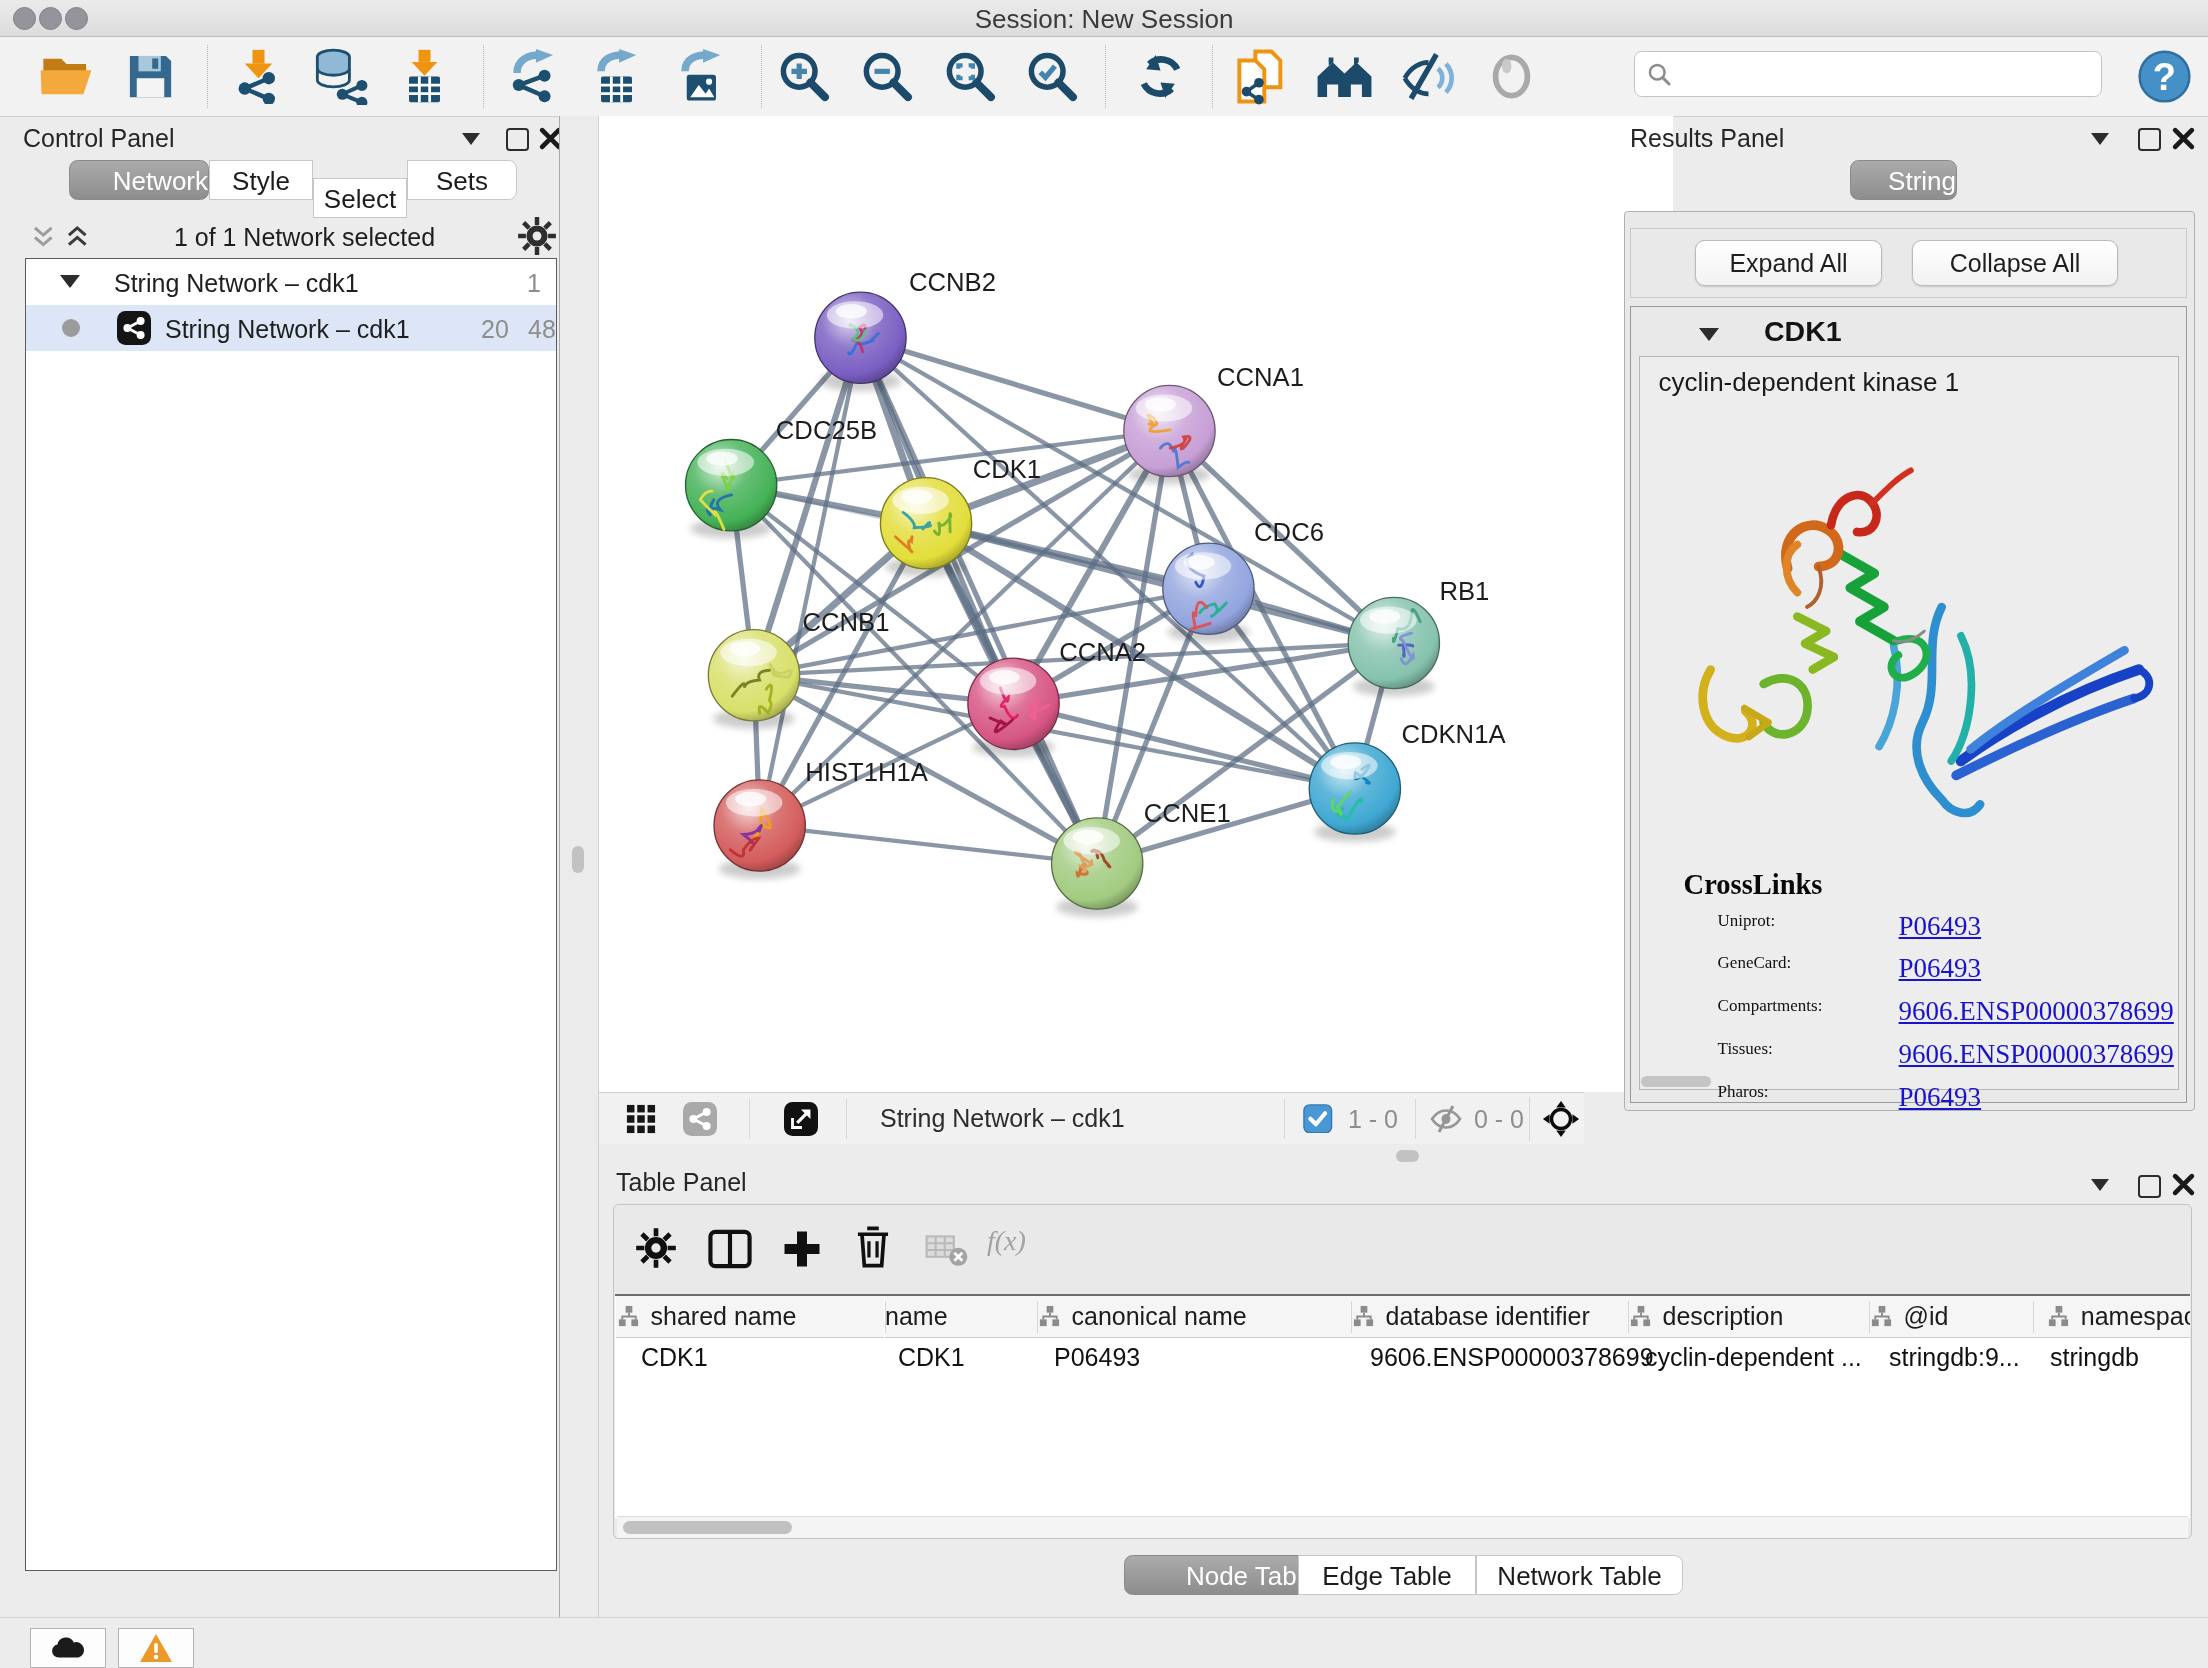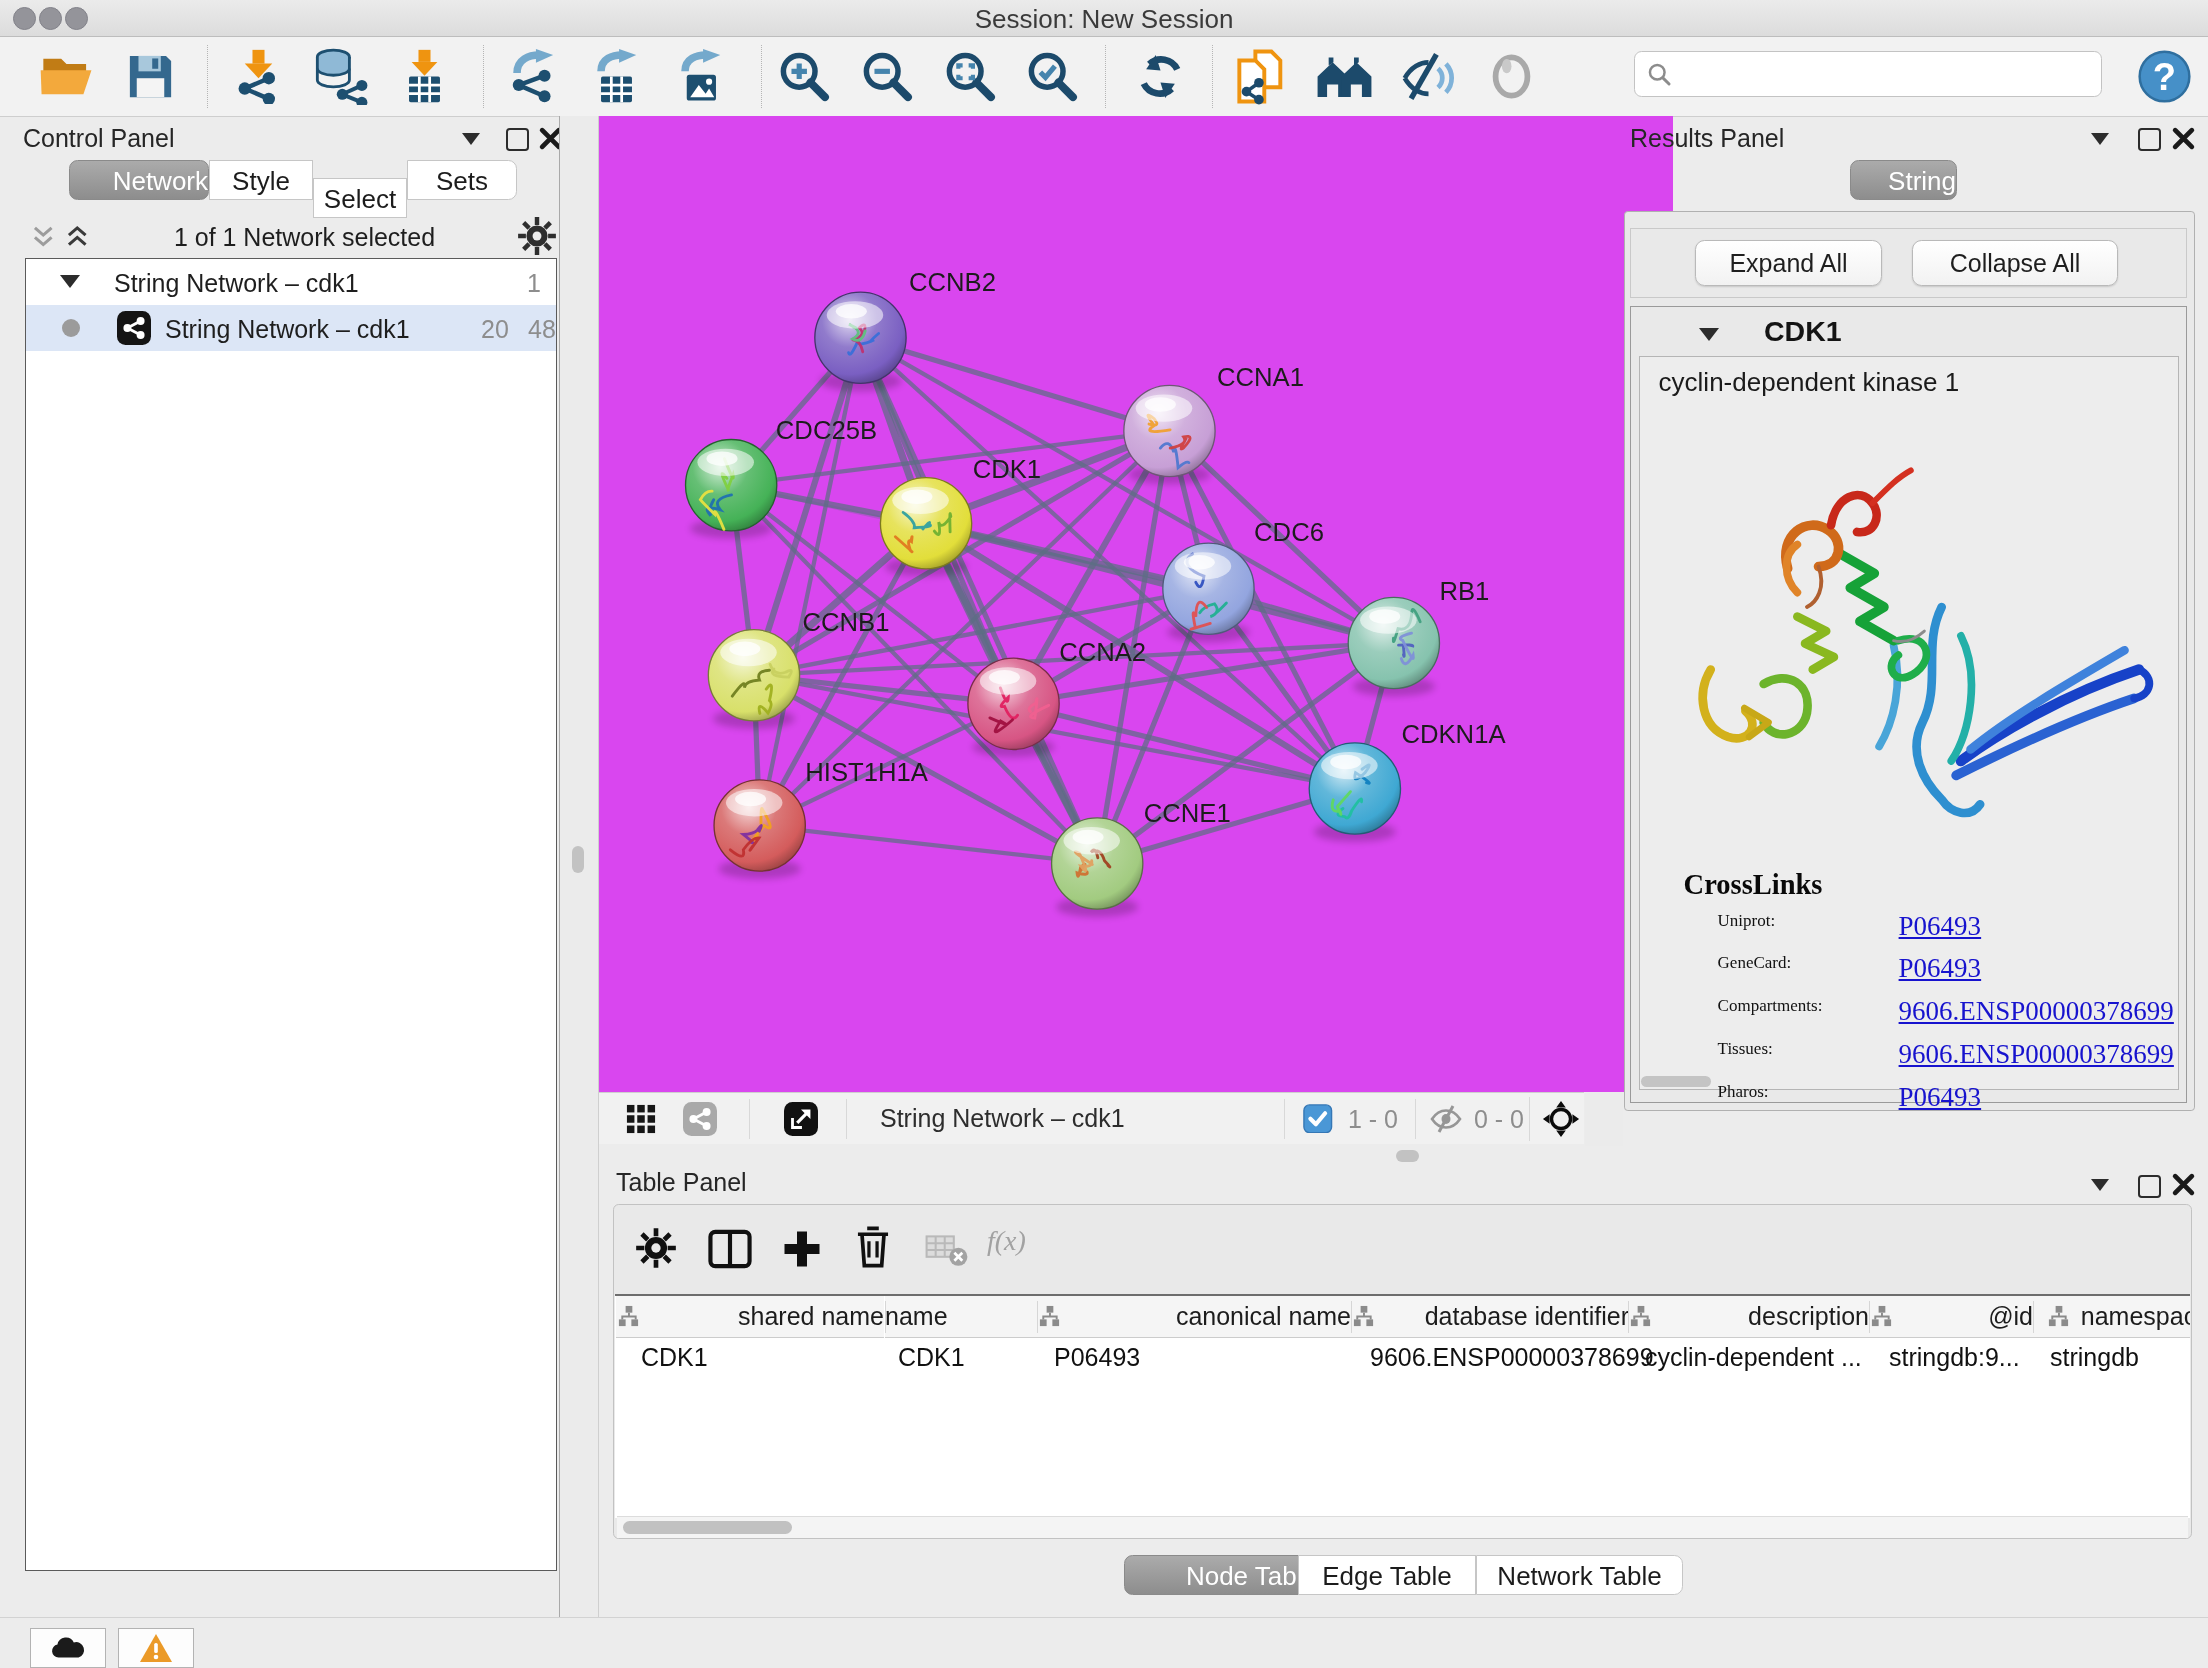--- a/index.html
+++ b/index.html
@@ -29,21 +29,21 @@
   .tri{width:0;height:0;border-left:9.5px solid transparent;border-right:9.5px solid transparent;border-top:12.4px solid #2c2c2c;}
   
   .rbox{border:1px solid #b0b0b0;background:#e9e9e9;border-radius:3.8px;box-sizing:border-box;}
   .rbtn{height:44px;background:linear-gradient(#ffffff,#f2f2f2);border:1px solid #b9b9b9;border-radius:9.5px;font-size:25px;text-align:center;line-height:44px;box-shadow:0 1px 1.9px rgba(0,0,0,.15);}
   .serif{font-family:"Liberation Serif","DejaVu Serif",serif;}
   .xlink{color:#1713ce;text-decoration:underline;font-size:27px;}
   .xlabel{color:#111;font-size:17px;}
   
   #tp-box{left:613px;top:1204px;width:1579px;height:335px;background:#e9e9e9;border:1px solid #c2c2c2;border-radius:5.7px;box-sizing:border-box;}
   #tp-table{left:615px;top:1294px;width:1575px;height:224px;background:#fff;border-top:2.9px solid #6d6d6d;box-sizing:border-box;}
-  .th{top:1296px;height:42px;background:#f5f5f5;border-bottom:1px solid #cccccc;font-size:25px;color:#1c1c1c;display:flex;align-items:center;justify-content:space-between;gap:9.5px;overflow:hidden;box-sizing:border-box;}
+  .th{top:1296px;height:42px;background:#f5f5f5;border-bottom:1px solid #cccccc;font-size:25px;color:#1c1c1c;display:flex;align-items:center;justify-content:flex-start;gap:9.5px;overflow:hidden;box-sizing:border-box;}
   .coldiv{top:1301px;height:32px;width:0;border-left:1.9px solid #d6d6d6;}
   .td{top:1343px;height:36px;font-size:25px;color:#111;white-space:nowrap;}
   .hicon{flex:0 0 auto;}
   
   .sbtn{background:#fdfdfd;border:1.9px solid #b3b3b3;display:flex;align-items:center;justify-content:center;}
   .small-gray{color:#8d8d8d;font-size:25px;}
   svg{display:block;}
 </style>
 </head>
 <body>
@@ -283,21 +283,21 @@
   <div class="abs gutter" style="left:559px;top:116px;width:40px;height:1501px;border-left:1.9px solid #a9a9a9;border-right:1.9px solid #cfcfcf;box-sizing:border-box">
     <div class="abs gdot" style="left:12.4px;top:730px;width:11.4px;height:27px"></div>
   </div>
   <div class="abs gutter" style="left:1585px;top:116px;width:38px;height:1030px">
     <div class="abs gdot" style="left:13.3px;top:504px;width:11.4px;height:27px"></div>
   </div>
   <div class="abs" style="left:599px;top:1146px;width:1609px;height:23px">
     <div class="abs gdot" style="left:797px;top:3.8px;width:23px;height:12.4px;border-radius:7.6px"></div>
   </div>
 
-  <div class="abs" style="left:599px;top:116px;width:1074px;height:976px;background:#d946ef">
+  <div class="abs" style="left:599px;top:116px;width:1074px;height:976px;background:#ffffff">
     <svg id="net-svg" width="985" height="976" viewBox="0 0 1036 1026">
         <defs>
           <filter id="soft" x="-50%" y="-50%" width="200%" height="200%">
             <feGaussianBlur stdDeviation="4"></feGaussianBlur>
           </filter>
           <radialGradient id="ng0" cx="38%" cy="30%" r="80%">
             <stop offset="0%" stop-color="rgb(225,219,241)"></stop>
             <stop offset="38%" stop-color="rgb(145,123,204)"></stop>
             <stop offset="75%" stop-color="#7a5fc2"></stop>
             <stop offset="100%" stop-color="rgb(75,58,120)"></stop>

